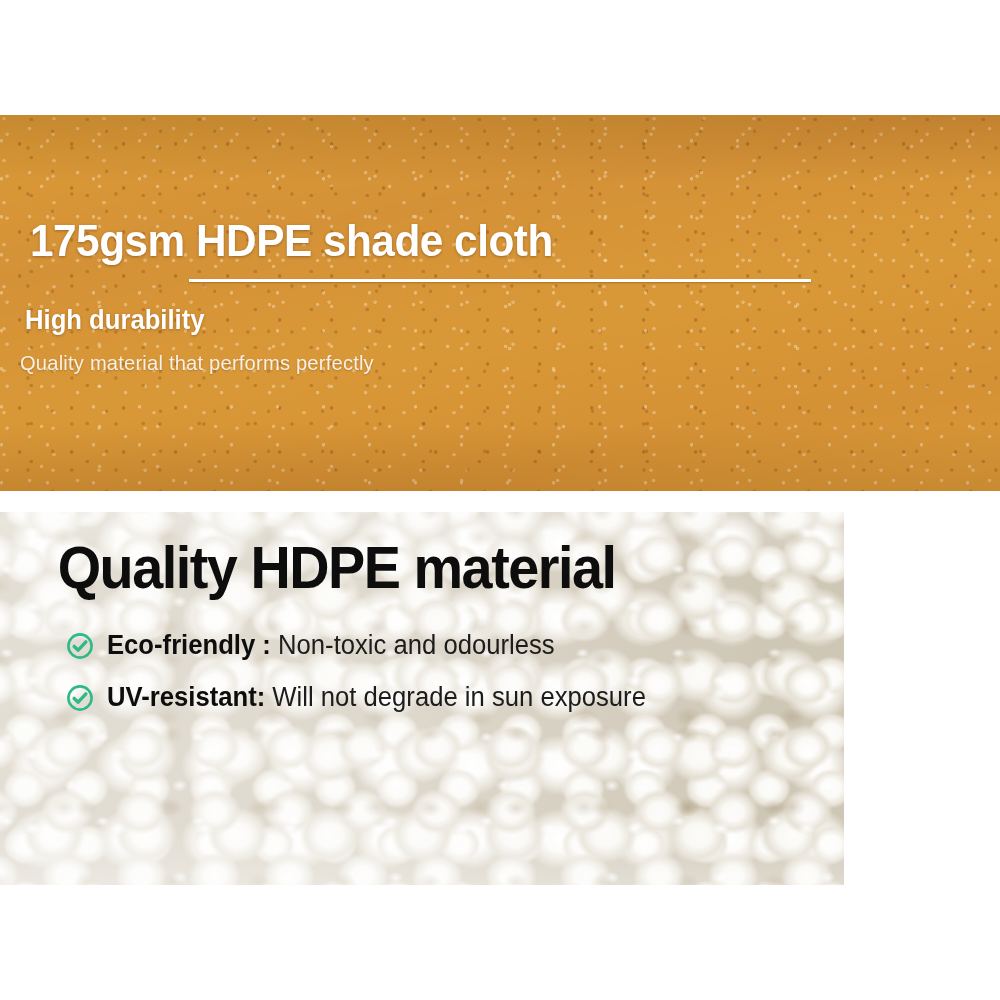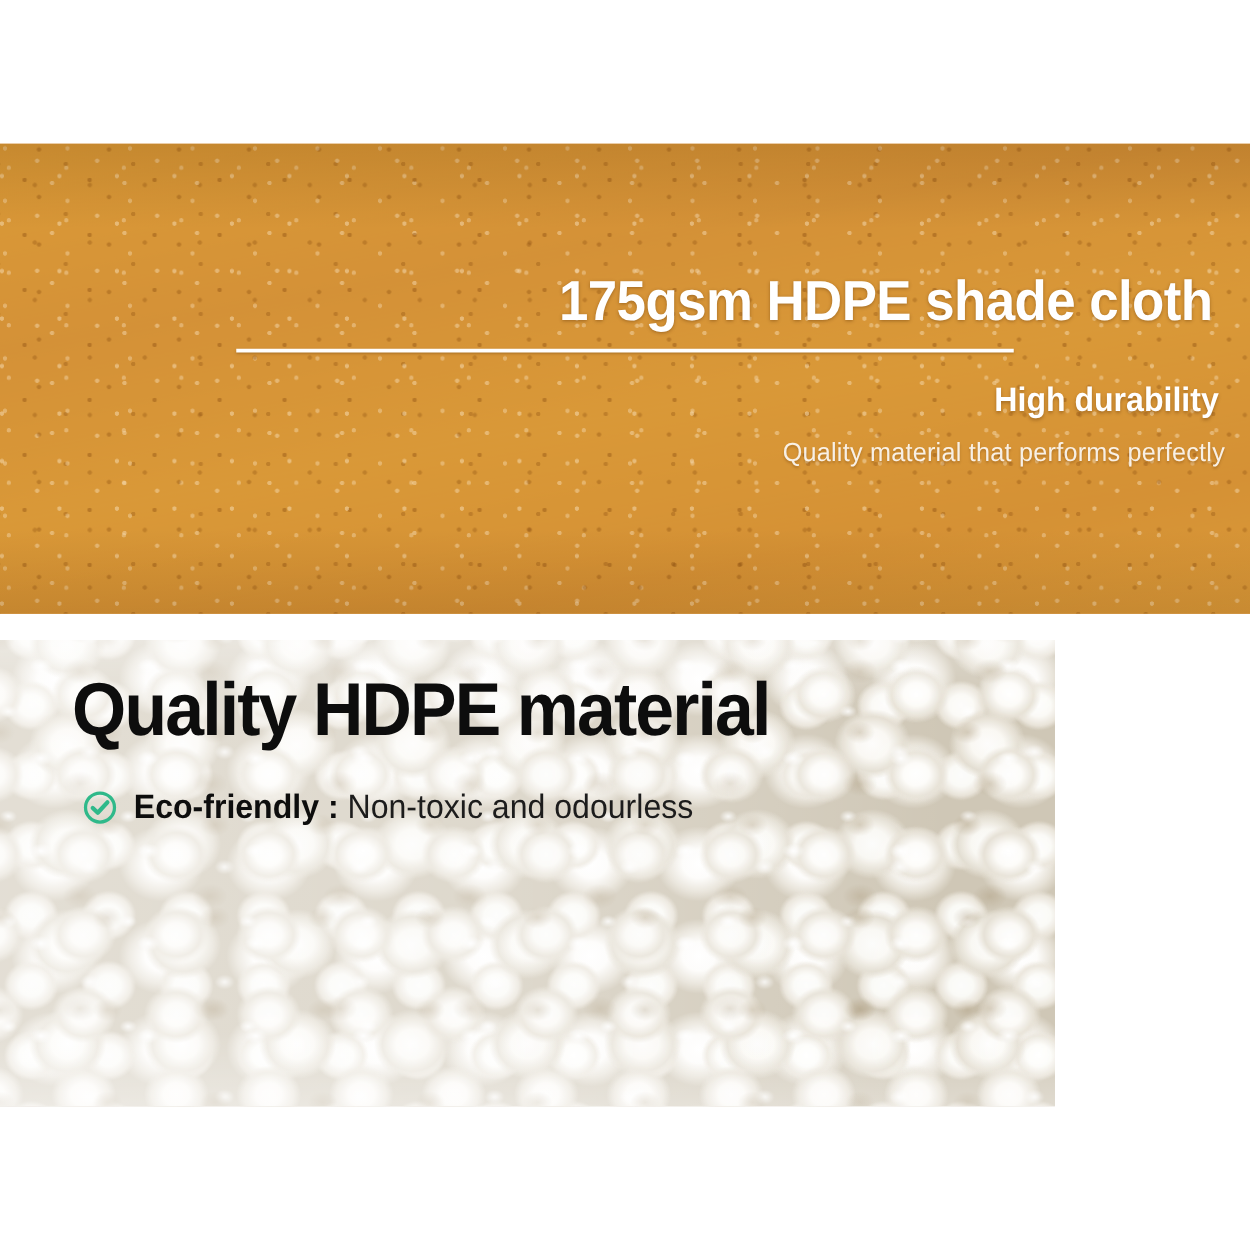--- a/index.html
+++ b/index.html
@@ -112,21 +112,21 @@
         rgba(90,46,6,0.0) 18%,
         rgba(90,46,6,0.0) 82%,
         rgba(90,46,6,0.14) 100%);
   }
 
   .fabric-copy {
     position: absolute;
     left: 0;
     top: 0;
     width: 1000px;
-    text-align: right;
+    text-align: left;
   }
   .cloth-title {
     margin: 0;
     padding-top: 102px;
     font-family: "Liberation Sans", sans-serif;
     font-size: 45px;
     font-weight: 700;
     letter-spacing: -0.5px;
     color: #ffffff;
     line-height: 1.05;
@@ -328,20 +328,27 @@
       <ul class="feature-list">
 
         <li class="feature-item">
           <svg class="check-icon" viewBox="0 0 28 28">
             <circle cx="14" cy="14" r="11.6" fill="none" stroke="#2fb98a" stroke-width="2.6"></circle>
             <path d="M8.2 14.4 L12.2 18.2 L19.9 9.9" fill="none" stroke="#2fb98a" stroke-width="3.4" stroke-linecap="round" stroke-linejoin="round"></path>
           </svg>
           <span class="feature-text"><span class="feature-label">Eco-friendly : </span><span class="feature-desc">Non-toxic and odourless</span></span>
         </li>
 
+        <li class="feature-item">
+          <svg class="check-icon" viewBox="0 0 28 28">
+            <circle cx="14" cy="14" r="11.6" fill="none" stroke="#2fb98a" stroke-width="2.6"></circle>
+            <path d="M8.2 14.4 L12.2 18.2 L19.9 9.9" fill="none" stroke="#2fb98a" stroke-width="3.4" stroke-linecap="round" stroke-linejoin="round"></path>
+          </svg>
+          <span class="feature-text"><span class="feature-label">UV-resistant: </span><span class="feature-desc">Will not degrade in sun exposure</span></span>
+        </li>
 
 
 
       </ul>
     </div>
   </div>
 
 </div>
 
 </body></html>

